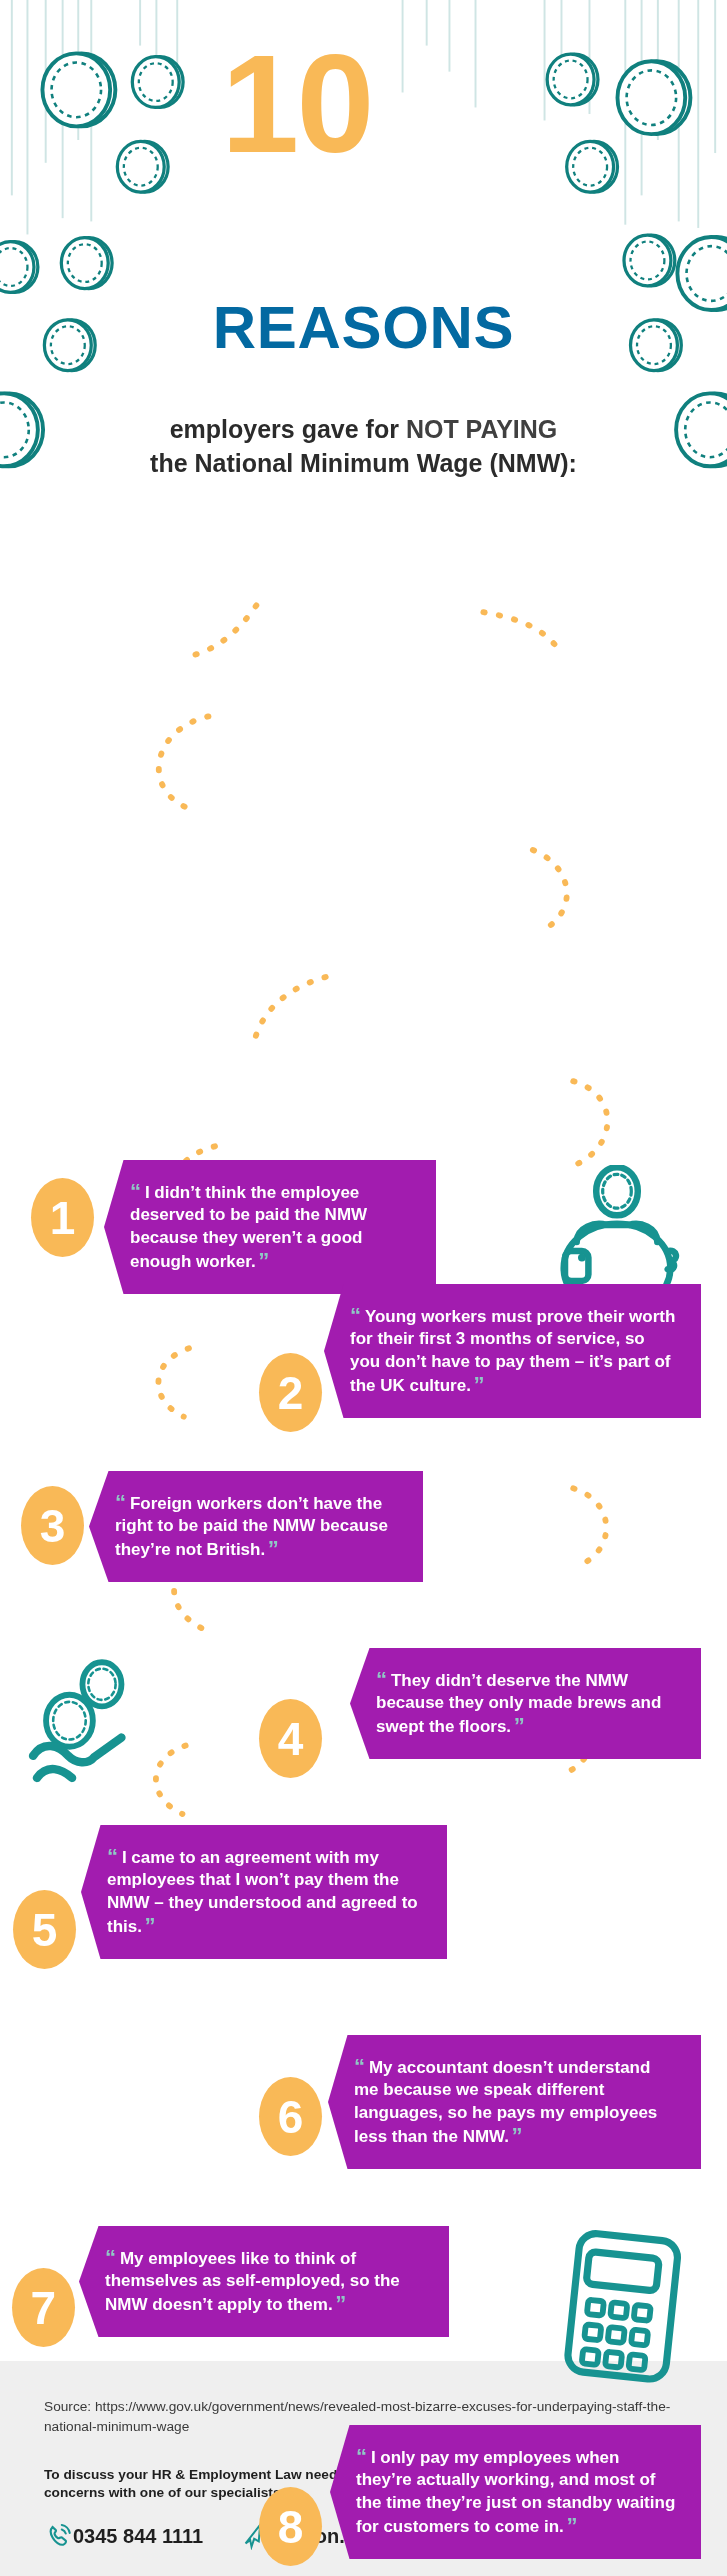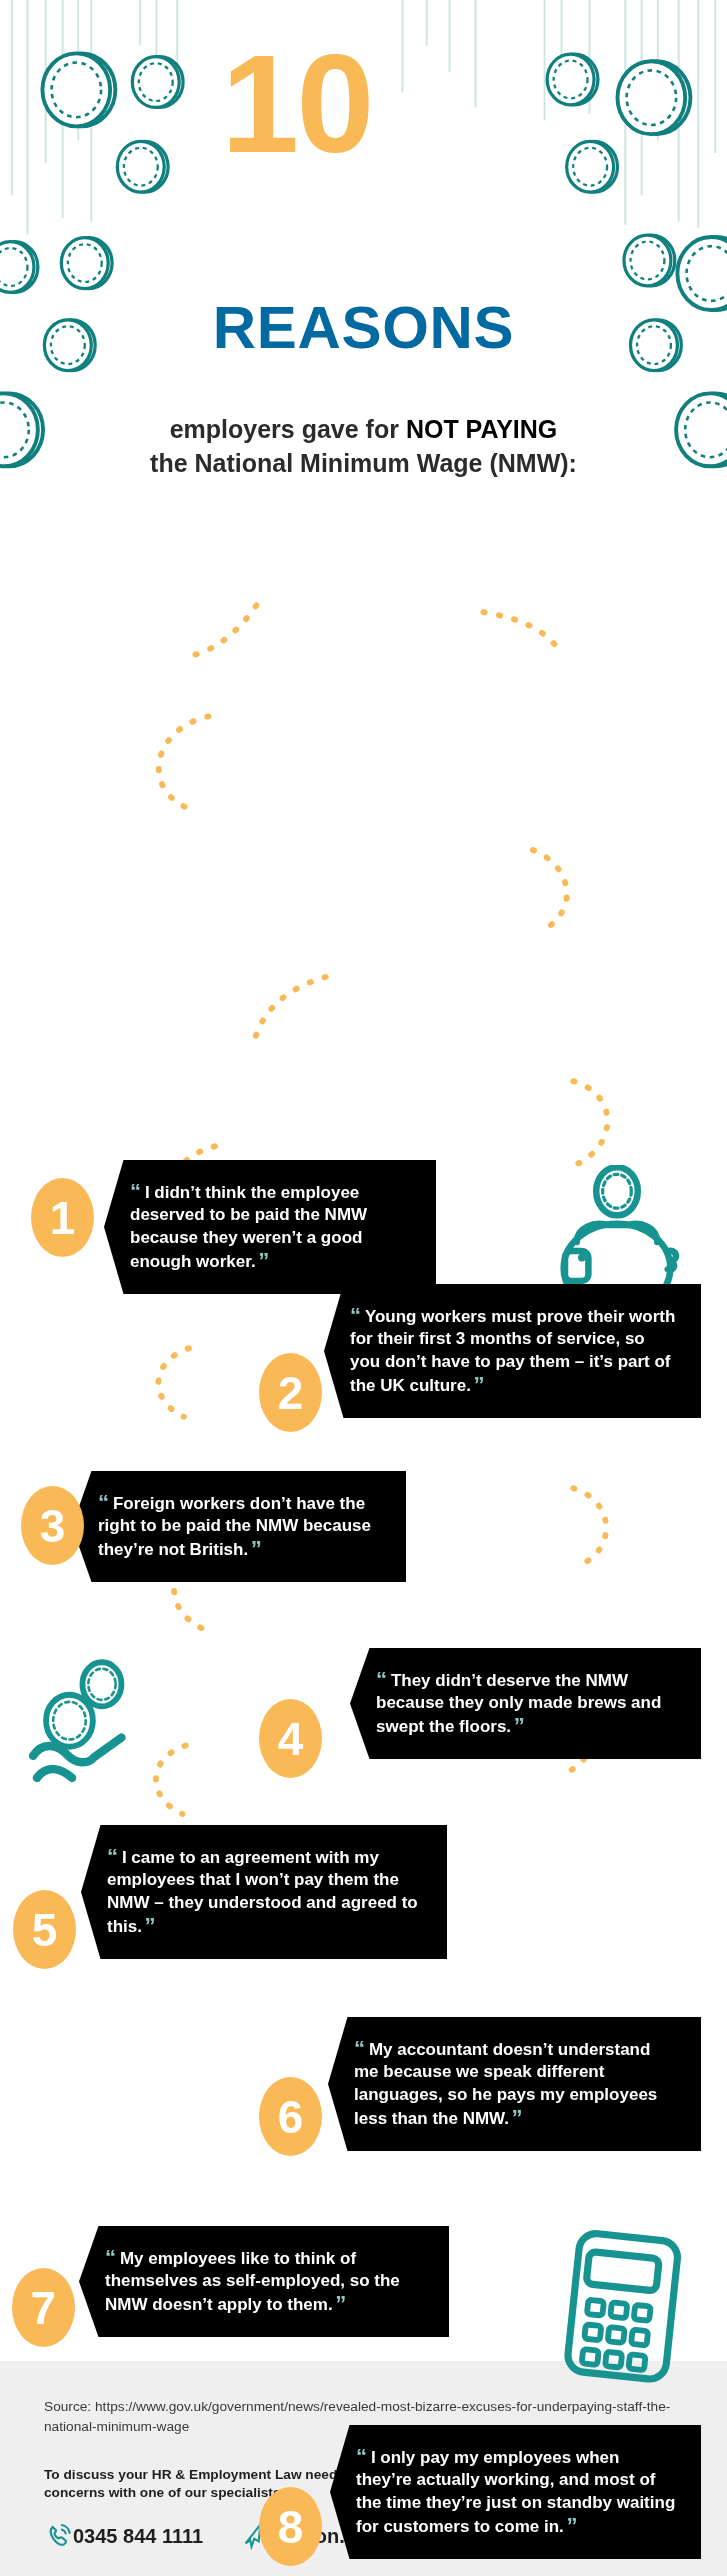--- a/index.html
+++ b/index.html
@@ -70,32 +70,32 @@
     top: 412px;
     left: 0;
     width: 727px;
     text-align: center;
     font-size: 25px;
     line-height: 34px;
     font-weight: 700;
     color: #2b2b2b;
     z-index: 5;
   }
-  .subtitle .hl { color: #000000; }
+  .subtitle .hl { color: #404040; }
 
   
   .items { position: relative; width: 727px; }
 
   .item {
     position: absolute;
     width: 727px;
   }
   .tag {
     position: absolute;
-    background: #000000;
+    background: #a21caf;
     color: #ffffff;
     padding: 19.5px 22px 21px 26px;
     font-size: 17px;
     line-height: 23px;
     font-weight: 600;
     z-index: 3;
   }
   .tag.left  { left: 104px;  clip-path: polygon(19.5px 0, 100% 0, 100% 100%, 19.5px 100%, 0 50%); }
   .tag.right { right: 26px;  clip-path: polygon(19.5px 0, 100% 0, 100% 100%, 19.5px 100%, 0 50%); }
 
@@ -289,21 +289,21 @@
 
     <div class="item" style="top:723px;">
       <div class="numcircle" style="left:259px; top:109px;">2</div>
       <div class="tag right" style="top:40px; width:377px;">
         <span class="qmark open">“</span><span>Young workers must prove their worth for their first 3 months of service, so you don’t have to pay them – it’s part of the UK culture.</span><span class="qmark close">”</span>
       </div>
     </div>
 
     <div class="item" style="top:912px;">
       <div class="numcircle" style="left:21px; top:53px;">3</div>
-      <div class="tag left" style="left:72px; top:38px; width:334px;">
+      <div class="tag left" style="left:89px; top:38px; width:334px;">
         <span class="qmark open">“</span><span>Foreign workers don’t have the right to be paid the NMW because they’re not British.</span><span class="qmark close">”</span>
       </div>
     </div>
 
     <div class="item" style="top:1075px;">
       <div class="numcircle" style="left:259px; top:103px;">4</div>
       <div class="tag right" style="top:52px; width:351px;">
         <span class="qmark open">“</span><span>They didn’t deserve the NMW because they only made brews and swept the floors.</span><span class="qmark close">”</span>
       </div>
       <div class="icon-slot" style="left:25px; top:61px;">
@@ -322,21 +322,21 @@
 
     <div class="item" style="top:1270px;">
       <div class="numcircle" style="left:13px; top:99px;">5</div>
       <div class="tag left" style="left:81px; top:34px; width:366px;">
         <span class="qmark open">“</span><span>I came to an agreement with my employees that I won’t pay them the NMW – they understood and agreed to this.</span><span class="qmark close">”</span>
       </div>
     </div>
 
     <div class="item" style="top:1466px;">
       <div class="numcircle" style="left:259px; top:90px;">6</div>
-      <div class="tag right" style="top:30px; width:373px;">
+      <div class="tag right" style="top:48px; width:373px;">
         <span class="qmark open">“</span><span>My accountant doesn’t understand me because we speak different languages, so he pays my employees less than the NMW.</span><span class="qmark close">”</span>
       </div>
     </div>
 
     <div class="item" style="top:1661px;">
       <div class="numcircle" style="left:11.7px; top:86px;">7</div>
       <div class="tag left" style="left:79px; top:44px; width:370px;">
         <span class="qmark open">“</span><span>My employees like to think of themselves as self-employed, so the NMW doesn’t apply to them.</span><span class="qmark close">”</span>
       </div>
       <div class="icon-slot" style="left:559px; top:47px;">

